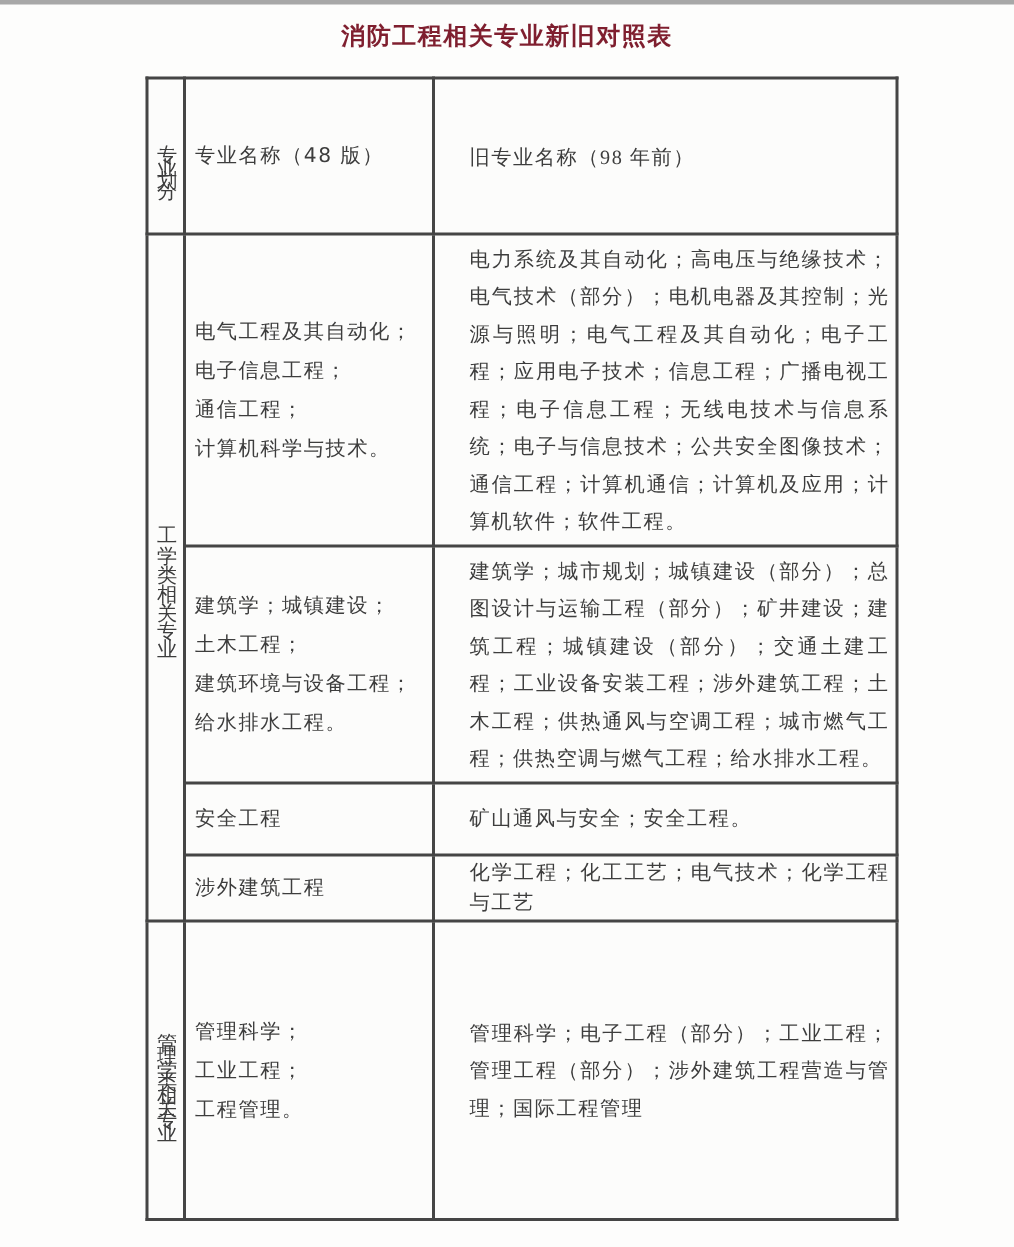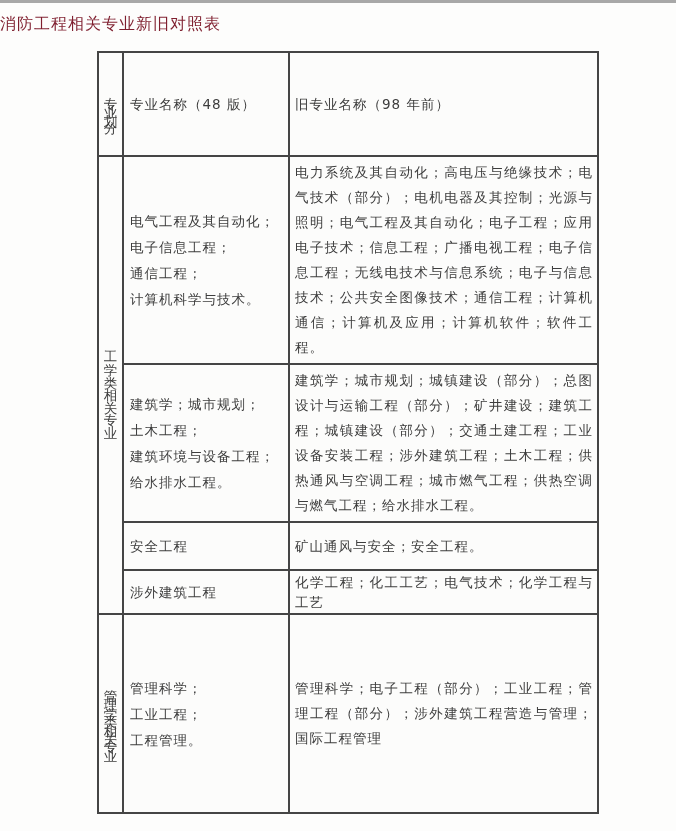--- a/index.html
+++ b/index.html
@@ -9,23 +9,23 @@
     font-family: "DejaVu Sans", sans-serif;
     color: #3d3d3d;
   }
   body {
     height: 831px;
     border-top: 3px solid #a8a8a8;
     position: relative;
   }
   .page-title {
     margin-top: 11px;
-    text-align: left;
+    text-align: center;
     font-size: 16px;
-    font-weight: normal;
+    font-weight: bold;
     letter-spacing: 1px;
     color: #7f1f2f;
   }
   table.doc-table {
     border-collapse: collapse;
     table-layout: fixed;
     width: 500px;
     margin-left: 97px;
     margin-top: 16px;
     background: #fcfcfb;
@@ -56,23 +56,24 @@
     line-height: 1.1;
   }
   .vtext-wide { letter-spacing: 0.92em; }
 
   td.cell-new {
     padding: 3px 4px 3px 6px;
     white-space: pre-line;
     line-height: 26px;
   }
   td.cell-old {
-    padding: 3px 4px 3px 5px;
+    padding: 3px 4px 3px 23px;
     line-height: 25px;
     text-align: justify;
+    font-family: Liberation Serif, serif;
   }
   td.cell-tight { line-height: 20px; padding-top: 1px; padding-bottom: 1px; }
 
   .footnote {
     margin: 21px 62px 0 62px;
     font-size: 13.5px;
     line-height: 27px;
     letter-spacing: 0.5px;
     text-indent: 2em;
     text-align: justify;
@@ -104,21 +105,21 @@
         <span class="vtext vtext-wide">工学类相关专业</span>
       </td>
       <td class="cell-new">电气工程及其自动化；
 电子信息工程；
 通信工程；
 计算机科学与技术。</td>
       <td class="cell-old">电力系统及其自动化；高电压与绝缘技术；电气技术（部分）；电机电器及其控制；光源与照明；电气工程及其自动化；电子工程；应用电子技术；信息工程；广播电视工程；电子信息工程；无线电技术与信息系统；电子与信息技术；公共安全图像技术；通信工程；计算机通信；计算机及应用；计算机软件；软件工程。</td>
     </tr>
 
     <tr class="r-arch">
-      <td class="cell-new">建筑学；城市规划；
+      <td class="cell-new">建筑学；城镇建设；
 土木工程；
 建筑环境与设备工程；
 给水排水工程。</td>
       <td class="cell-old">建筑学；城市规划；城镇建设（部分）；总图设计与运输工程（部分）；矿井建设；建筑工程；城镇建设（部分）；交通土建工程；工业设备安装工程；涉外建筑工程；土木工程；供热通风与空调工程；城市燃气工程；供热空调与燃气工程；给水排水工程。</td>
     </tr>
 
     <tr class="r-safety">
       <td class="cell-new cell-tight">安全工程</td>
       <td class="cell-old cell-tight">矿山通风与安全；安全工程。</td>
     </tr>

